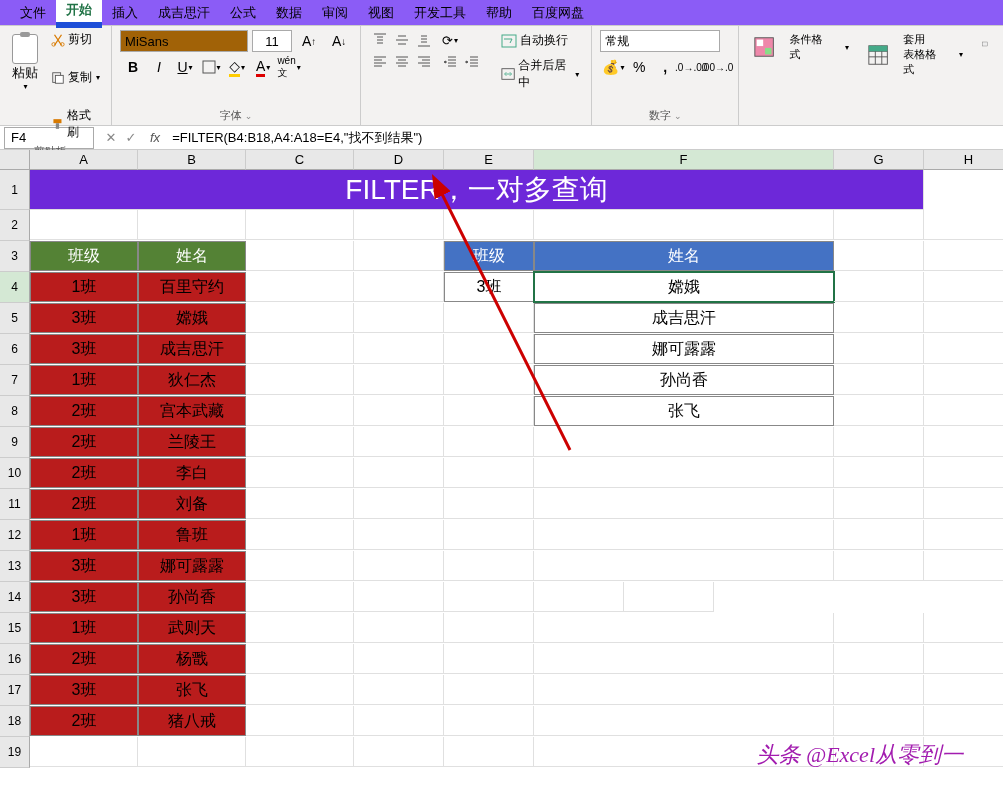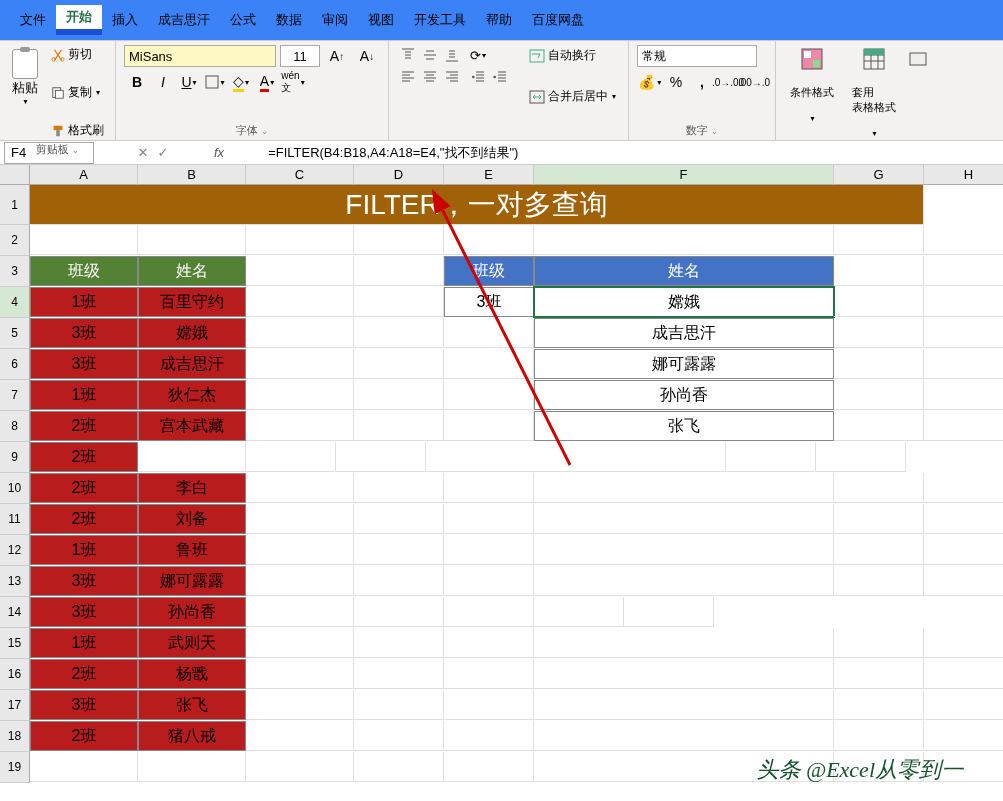--- a/index.html
+++ b/index.html
@@ -1,67 +1,67 @@
 <!DOCTYPE html>
 <html><head>
 <meta charset="utf-8">
 <style>
 * { box-sizing: border-box; margin: 0; padding: 0; }
 body { font-family: "Microsoft YaHei", sans-serif; font-size: 13px; background: #fff; overflow: hidden; }
 
 
-.menu-bar { display: flex; background: #3b82f6; border-bottom: 1px solid #ccc; height: 41px; align-items: center; padding-left: 10px; }
+.menu-bar { display: flex; background: #8b5cf6; border-bottom: 1px solid #ccc; height: 26px; align-items: center; padding-left: 10px; }
 .menu-item { padding: 3px 10px; cursor: pointer; font-size: 13px; }
 .menu-item.active { background: #fff; border-bottom: 6px solid #1d4ed8; color: #217346; font-weight: bold; }
 
 
 .ribbon { display: flex; background: #f3f2f1; border-bottom: 1px solid #ccc; height: 100px; }
 .ribbon-group { border-right: 1px solid #ccc; padding: 4px 8px 2px 8px; display: flex; flex-direction: column; justify-content: space-between; position: relative; }
 .ribbon-group-label { text-align: center; font-size: 11px; color: #555; margin-top: 2px; }
 .ribbon-group-label::after { content: "⌄"; font-size: 9px; margin-left: 3px; color: #888; }
 .ribbon-content { display: flex; align-items: flex-start; gap: 6px; flex: 1; }
 
 
 .paste-big { display: flex; flex-direction: column; align-items: center; padding: 4px; cursor: pointer; }
 .paste-icon { width: 26px; height: 30px; background: #fff; border: 1px solid #999; border-radius: 3px; position: relative; }
 .paste-icon::before { content: ""; position: absolute; top: -3px; left: 7px; width: 10px; height: 5px; background: #999; border-radius: 2px; }
 .clip-small { display: flex; flex-direction: column; gap: 19px; font-size: 12px; }
 .clip-btn { display: flex; align-items: center; gap: 3px; cursor: pointer; padding: 1px 3px; }
 .clip-btn svg { width: 14px; height: 14px; }
 
 
 .font-top { display: flex; gap: 4px; align-items: center; margin-bottom: 4px; }
-.font-name { width: 152px; height: 22px; border: 1px solid #aaa; background: #fef9c3; padding: 0 4px; font-size: 13px; }
+.font-name { width: 128px; height: 22px; border: 1px solid #aaa; background: #a16207; padding: 0 4px; font-size: 13px; }
 .font-size { width: 40px; height: 22px; border: 1px solid #aaa; background: #fff; text-align: center; font-size: 13px; }
 .font-btn-row { display: flex; gap: 0; align-items: center; }
 .font-btn { width: 26px; height: 22px; display: flex; align-items: center; justify-content: center; cursor: pointer; font-size: 14px; border: 1px solid transparent; }
 .small-a { font-size: 10px; }
 .dd { font-size: 8px; margin-left: 1px; }
 .color-bar-red { border-bottom: 3px solid #d00; padding-bottom: 0; }
 .color-bar-yellow { border-bottom: 3px solid #fc0; }
 
 
 .align-rows { display: flex; flex-direction: column; gap: 2px; }
 .align-row { display: flex; gap: 0; }
 .align-btn { width: 22px; height: 20px; display: flex; align-items: center; justify-content: center; cursor: pointer; }
 .align-btn svg { width: 14px; height: 14px; }
-.wrap-col { display: flex; flex-direction: column; gap: 20px; margin-left: 8px; font-size: 12px; }
+.wrap-col { display: flex; flex-direction: column; gap: 4px; margin-left: 8px; font-size: 12px; }
 .wrap-btn { display: flex; align-items: center; gap: 3px; cursor: pointer; padding: 2px 4px; }
 .wrap-btn svg { width: 16px; height: 14px; }
 
 
 .num-top { width: 120px; height: 22px; border: 1px solid #aaa; background: #fff; padding: 0 4px; font-size: 12px; margin-bottom: 4px; }
 .num-row { display: flex; gap: 0; }
 
 
-.style-btn { display: flex; flex-direction: column; align-items: center; padding: 2px 6px; cursor: pointer; font-size: 11px; gap: 14px; }
+.style-btn { display: flex; flex-direction: row; align-items: center; padding: 2px 6px; cursor: pointer; font-size: 11px; gap: 14px; }
 .style-icon { width: 24px; height: 24px; }
 
 
-.formula-bar { display: flex; height: 24px; border-bottom: 1px solid #ccc; align-items: center; background: #fff; gap: 32px; }
+.formula-bar { display: flex; height: 24px; border-bottom: 1px solid #ccc; align-items: center; background: #fff; }
 .name-box { width: 90px; height: 22px; border: 1px solid #aaa; padding: 0 6px; font-size: 13px; margin: 0 4px; }
 .fx-btns { display: flex; gap: 2px; padding: 0 4px; color: #888; }
 .fx-btn { width: 18px; text-align: center; cursor: pointer; }
 .fx-label { font-style: italic; color: #555; padding: 0 6px; }
 .formula-input { flex: 1; border: none; outline: none; padding: 0 6px; font-size: 13px; }
 
 
 .grid-area { position: relative; overflow: auto; height: 650px; }
 .col-headers { display: flex; position: sticky; top: 0; background: #e8e8e8; z-index: 2; }
 .corner { width: 30px; height: 20px; border-right: 1px solid #aaa; border-bottom: 1px solid #aaa; background: #e8e8e8; flex-shrink: 0; }
@@ -71,27 +71,27 @@
 .row { display: flex; }
 .row-h { width: 30px; border-right: 1px solid #aaa; border-bottom: 1px solid #ccc; text-align: center; font-size: 12px; background: #e8e8e8; line-height: 30px; flex-shrink: 0; }
 .row-h.sel { background: #d4e8d4; }
 .cell { border-right: 1px solid #e0e0e0; border-bottom: 1px solid #e0e0e0; height: 30px; display: flex; align-items: center; justify-content: center; font-size: 16px; flex-shrink: 0; position: relative; }
 
 
 .cA { width: 108px; } .cB { width: 108px; } .cC { width: 108px; } .cD { width: 90px; }
 .cE { width: 90px; } .cF { width: 300px; } .cG { width: 90px; } .cH { width: 90px; }
 
 
-.title-banner { background: #a16207; color: #fff; font-size: 28px; justify-content: center; }
+.title-banner { background: #6d28d9; color: #fff; font-size: 28px; justify-content: center; }
 .green-head { background: #548235; color: #fff; border: 1px solid #888; }
 .data-cell { border: 1px solid #888; background: #b91c1c; }
 .blue-head { background: #4472c4; color: #fff; border: 1px solid #888; }
 .blue-data { border: 1px solid #888; background: #fff; }
 .watermark { color: #c00; font-size: 15px; }
-.watermark2 { position: absolute; bottom: 30px; right: 40px; font-size: 22px; font-style: italic; color: #14532d; font-family: "KaiTi", serif; }
+.watermark2 { position: absolute; bottom: 30px; right: 40px; font-size: 22px; font-style: italic; color: #a21caf; font-family: "KaiTi", serif; }
 
 
 .sel-cell { outline: 2px solid #217346; outline-offset: -1px; }
 
 
 .arrow-svg { position: absolute; top: 0; left: 0; pointer-events: none; z-index: 5; }
 </style>
 </head>
 <body>
 
@@ -404,20 +404,21 @@
         <div class="cell cC"></div>
         <div class="cell cD"></div>
         <div class="cell cE"></div>
         <div class="cell cF blue-data">张飞</div>
         <div class="cell cG"></div>
         <div class="cell cH"></div>
       </div>
       <div class="row">
         <div class="row-h">9</div>
         <div class="cell cA data-cell">2班</div>
+        <div class="cell cB data-cell">兰陵王</div>
         <div class="cell cC"></div>
         <div class="cell cD"></div>
         <div class="cell cE"></div>
         <div class="cell cF"></div>
         <div class="cell cG"></div>
         <div class="cell cH"></div>
       </div>
       <div class="row">
         <div class="row-h">10</div>
         <div class="cell cA data-cell">2班</div>

